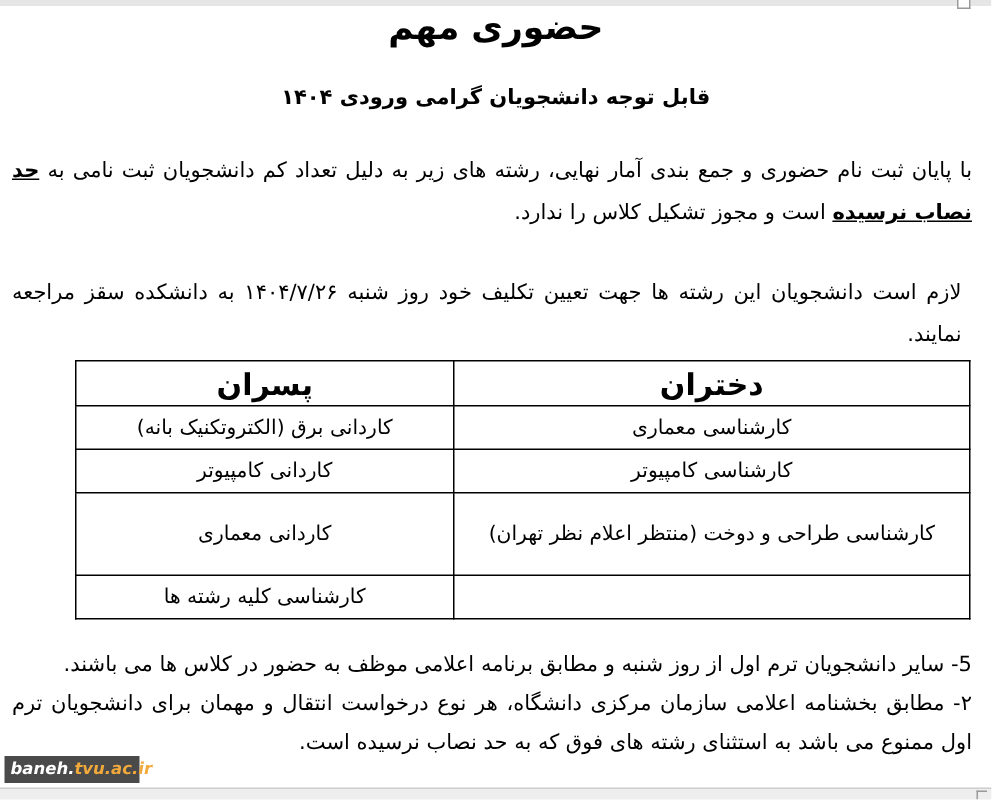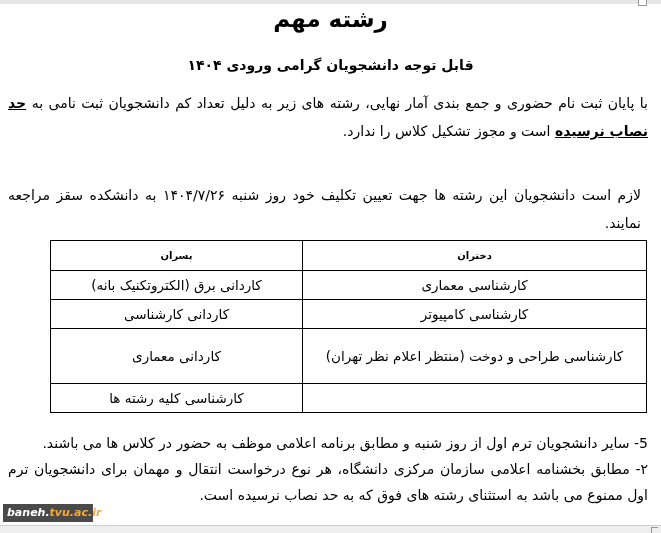--- a/index.html
+++ b/index.html
@@ -11,32 +11,32 @@
     }
     .top-band { position: absolute; left: 0; top: 0; width: 661px; height: 4px; background: #e6e6e6; }
     .corner-mark-top { position: absolute; right: 14px; top: 0; width: 7px; height: 5px; border: 1px solid #9a9a9a; border-top: none; background: #fff; }
     .bottom-band { position: absolute; left: 0; top: 525px; width: 661px; height: 8px; background: #eeeeee; border-top: 1px solid #cfcfcf; }
     .corner-mark-bottom { position: absolute; right: 3px; top: 527px; width: 6px; height: 5px; border-left: 1px solid #9a9a9a; border-top: 1px solid #9a9a9a; }
 
     .doc { position: absolute; left: 0; top: 0; width: 661px; direction: rtl; }
     .title { position: absolute; top: 6px; left: 0; width: 661px; text-align: center; font-size: 23px; font-weight: bold; }
     .subtitle { position: absolute; top: 57px; left: 0; width: 661px; text-align: center; font-size: 14px; font-weight: bold; }
     .para { position: absolute; right: 13px; width: 640px; text-align: justify; font-size: 14px; line-height: 28px; }
-    .p1 { top: 89px; }
+    .p1 { top: 100px; }
     .p2 { top: 181px; right: 20px; width: 633px; }
     .u { text-decoration: underline; font-weight: bold; }
 
     table.grid {
       position: absolute; left: 50px; top: 240px; width: 597px;
       border-collapse: collapse; direction: rtl; font-size: 13.5px;
     }
     table.grid td, table.grid th {
       border: 1.5px solid #000; text-align: center; padding: 0; vertical-align: middle;
     }
-    table.grid th { height: 29px; font-size: 10px; font-weight: bold; }
+    table.grid th { height: 29px; font-size: 20px; font-weight: bold; }
     table.grid td { height: 28px; text-align: center; }
     table.grid tr.tall td { height: 54px; }
     table.grid td.col-girls, table.grid th.col-girls { width: 343px; }
 
     .list { position: absolute; right: 13px; width: 640px; font-size: 14px; line-height: 26px; text-align: justify; }
     .l1 { top: 430px; }
     .l2 { top: 456px; }
 
     .watermark {
       position: absolute; left: 3px; top: 504px; width: 86px; height: 18px;
@@ -46,42 +46,42 @@
     }
     .watermark .wm-accent { color: #f2a93b; text-align: right; }
   </style>
 </head>
 <body>
 
 <div class="top-band"></div>
 <div class="corner-mark-top"></div>
 
 <div class="doc">
-  <div class="title">رشته مهم</div>
+  <div class="title">حضوری مهم</div>
   <div class="subtitle">قابل توجه دانشجویان گرامی ورودی ۱۴۰۴</div>
 
   <div class="para p1">
     <span>با پایان ثبت نام حضوری و جمع بندی آمار نهایی، رشته های زیر به دلیل تعداد کم دانشجویان ثبت نامی به </span><span class="u">حد نصاب نرسیده</span><span> است و مجوز تشکیل کلاس را ندارد.</span>
   </div>
 
   <div class="para p2">لازم است دانشجویان این رشته ها جهت تعیین تکلیف خود روز شنبه ۱۴۰۴/۷/۲۶ به دانشکده سقز مراجعه نمایند.</div>
 
   <table class="grid">
     <tbody>
         <tr>
       <th class="col-girls">دختران</th>
       <th>پسران</th>
     </tr>
     <tr>
       <td class="col-girls">کارشناسی معماری</td>
       <td>کاردانی برق (الکتروتکنیک بانه)</td>
     </tr>
     <tr>
       <td class="col-girls">کارشناسی کامپیوتر</td>
-      <td>کاردانی کارشناسی</td>
+      <td>کاردانی کامپیوتر</td>
     </tr>
     <tr class="tall">
       <td class="col-girls">کارشناسی طراحی و دوخت (منتظر اعلام نظر تهران)</td>
       <td>کاردانی معماری</td>
     </tr>
     <tr>
       <td class="col-girls"></td>
       <td>کارشناسی کلیه رشته ها</td>
     </tr>
   </tbody>

